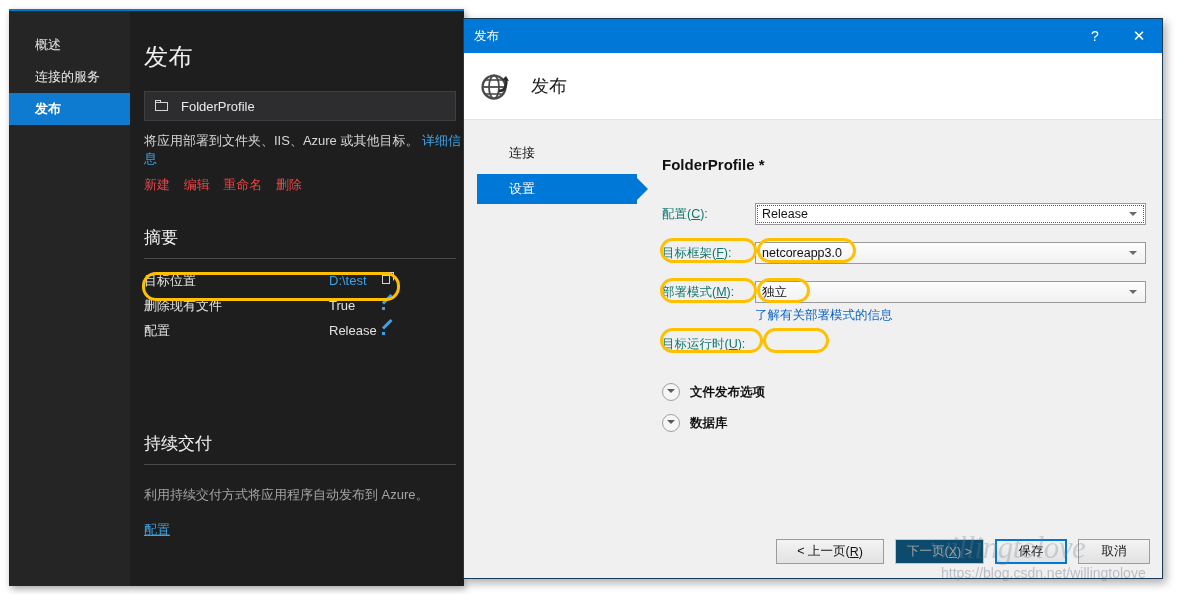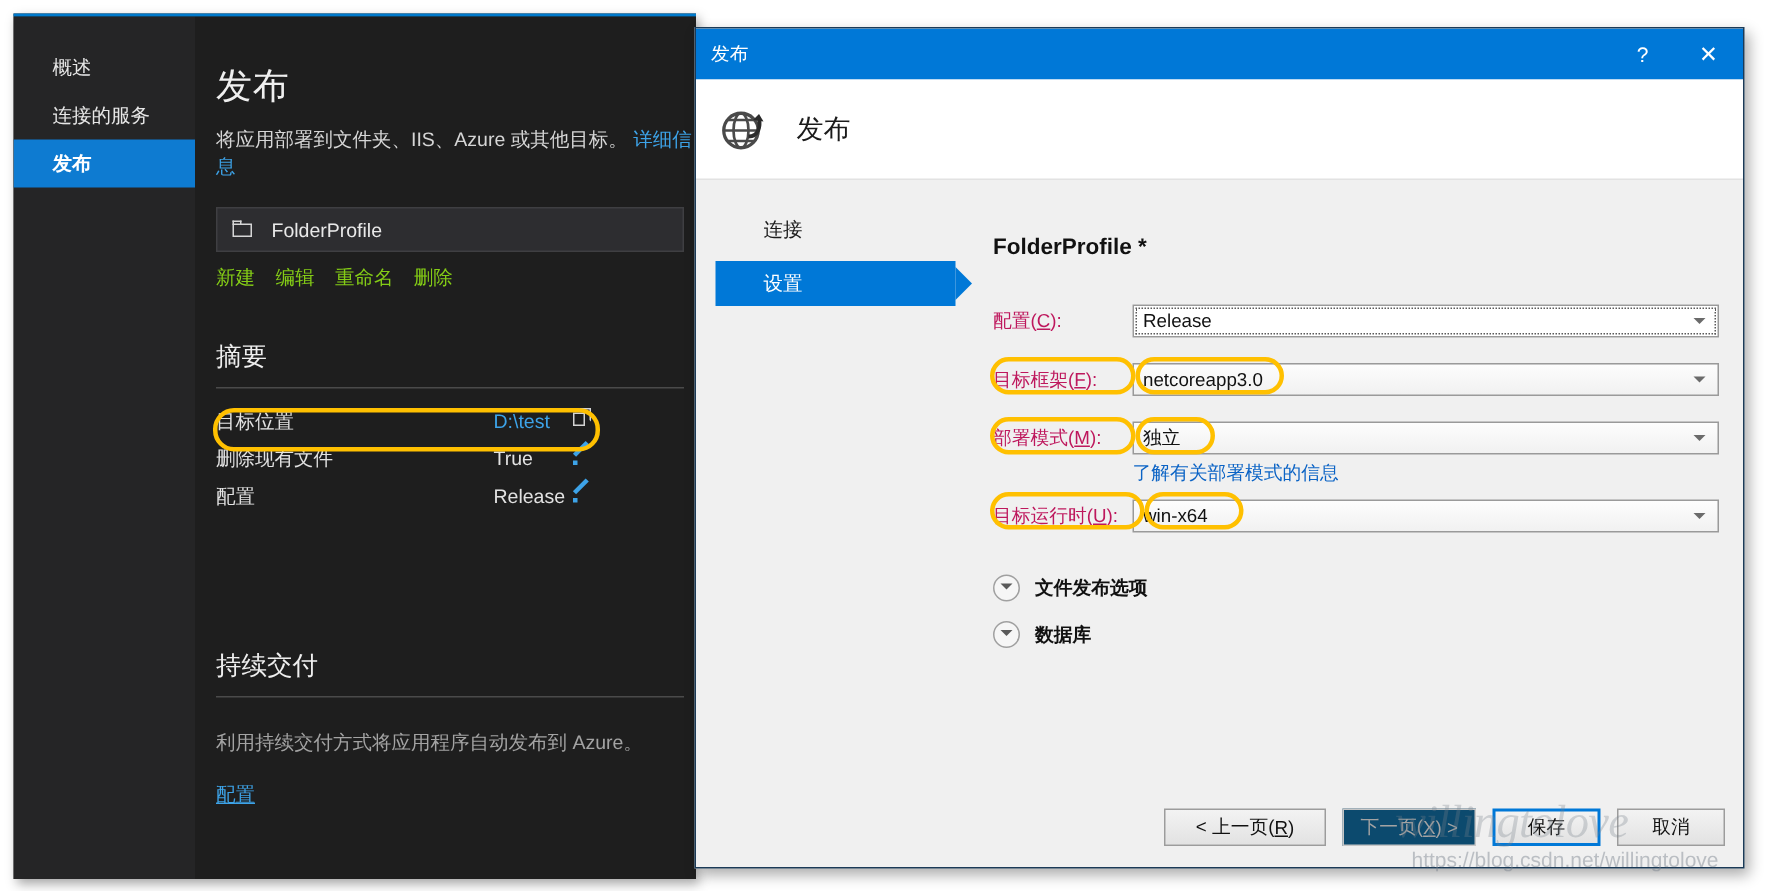--- a/index.html
+++ b/index.html
@@ -107,21 +107,21 @@
     position: absolute; left: 0; top: 0px;
     width: 6px; height: 3px;
     border: 1px solid #d6d6d6;
     border-bottom: none;
     box-sizing: border-box;
   }
 
   #profile-links {
     margin: 8px 0 0 14px;
     font-size: 13px;
-    color: #84cc16;
+    color: #ef4444;
   }
   #profile-links span {
     margin-right: 10px;
     cursor: pointer;
   }
 
   .section-head {
     color: #efefef;
     font-size: 17px;
     margin: 32px 0 0 14px;
@@ -291,21 +291,21 @@
   }
   .field-row {
     position: relative;
     margin: 0 0 0 8px;
     height: 22px;
   }
   .field-label {
     position: absolute;
     left: 0; top: 3px;
     font-size: 12.5px;
-    color: #be185d;
+    color: #0f766e;
     white-space: nowrap;
   }
   .field-label u { text-decoration: underline; }
   .combo {
     position: absolute;
     left: 93px; right: 0; top: 0;
     height: 22px;
     background: linear-gradient(#fdfdfd, #f1f1f1);
     border: 1px solid #9a9a9a;
     box-sizing: border-box;
@@ -438,28 +438,28 @@
       </div>
       <div class="vs-nav-item selected">
         <span>发布</span>
       </div>
     </div>
 
     <div id="vs-content">
 
       <div id="vs-title">发布</div>
 
+      <div id="profile-row">
+        <span class="folder-icon"></span>
+        <span>FolderProfile</span>
+      </div>
+
       <div id="vs-subtitle">
         <span>将应用部署到文件夹、IIS、Azure 或其他目标。</span>
         <span class="lnk">详细信息</span>
-      </div>
-
-      <div id="profile-row">
-        <span class="folder-icon"></span>
-        <span>FolderProfile</span>
       </div>
 
       <div id="profile-links">
         <span>新建</span>
         <span>编辑</span>
         <span>重命名</span>
         <span>删除</span>
       </div>
 
       <div class="section-head">摘要</div>
@@ -558,24 +558,20 @@
           <div class="combo">
             <span>独立</span>
             <span class="arrow"></span>
           </div>
         </div>
 
         <div class="sub-link">了解有关部署模式的信息</div>
 
         <div class="field-row" style="margin-top:9px;">
           <span class="field-label"><span>目标运行时(</span><u>U</u><span>):</span></span>
-          <div class="combo">
-            <span>win-x64</span>
-            <span class="arrow"></span>
-          </div>
         </div>
 
         <div class="expander" style="margin-top:25px;">
           <span class="exp-circle"></span>
           <span class="exp-label">文件发布选项</span>
         </div>
         <div class="expander" style="margin-top:7px;">
           <span class="exp-circle"></span>
           <span class="exp-label">数据库</span>
         </div>

